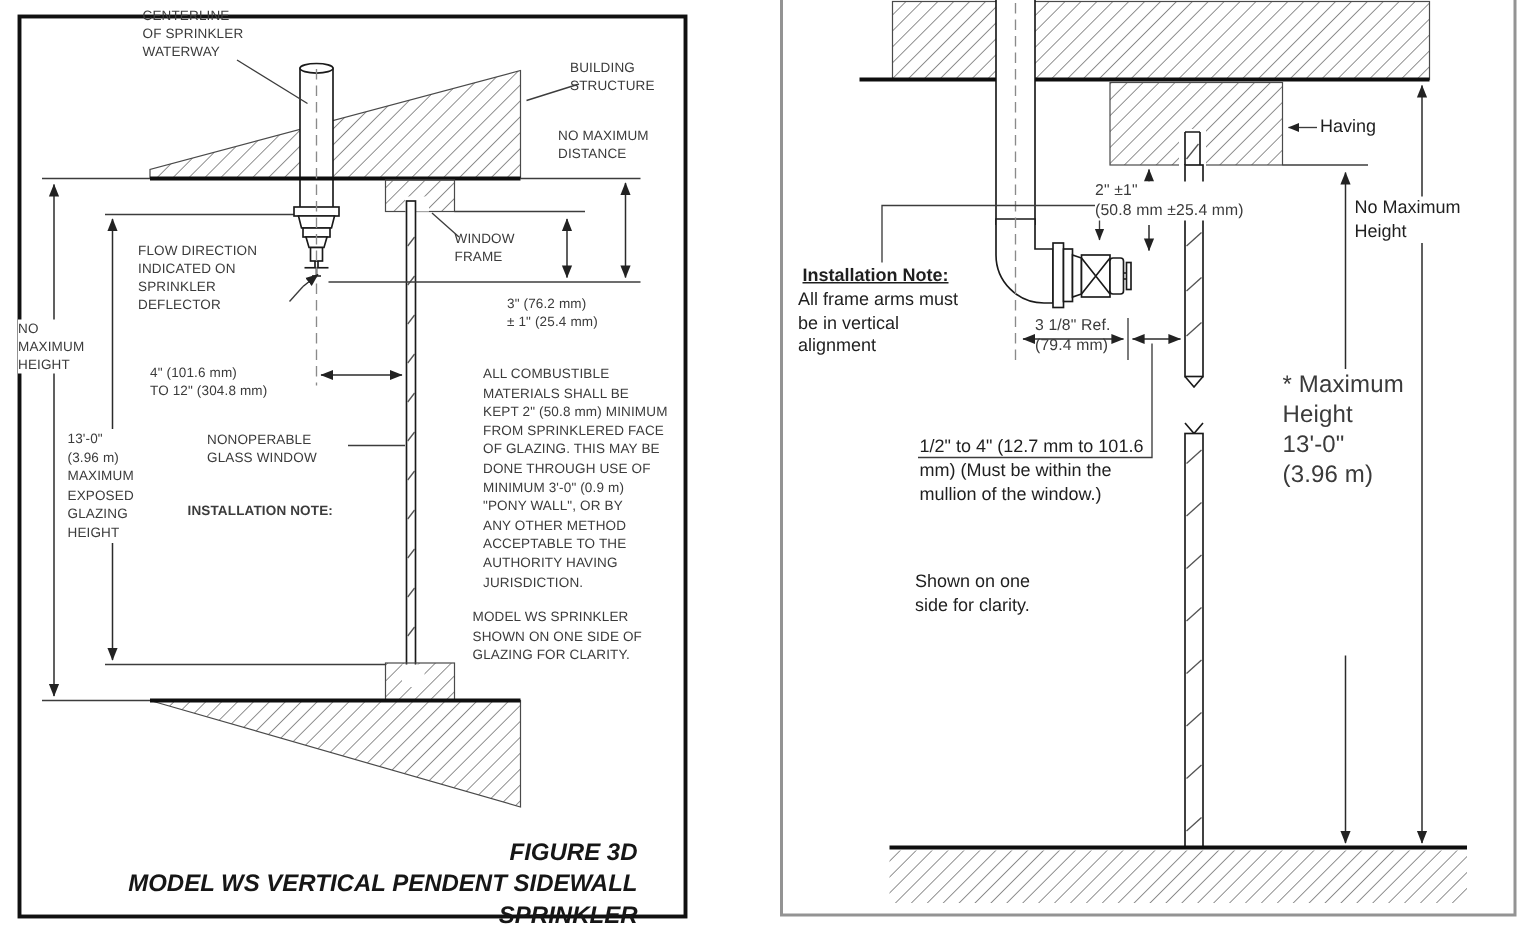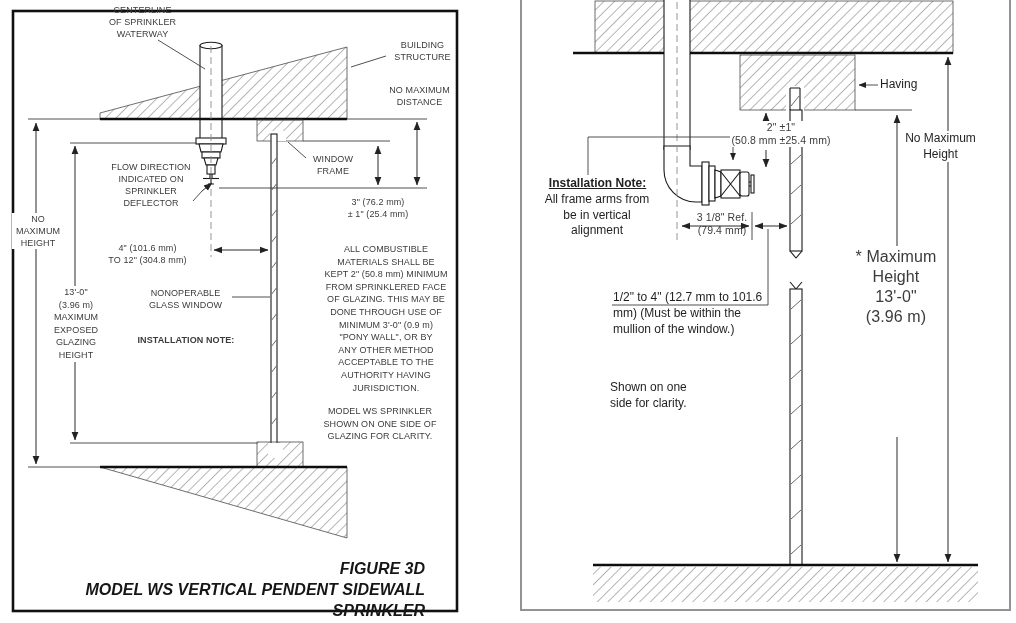--- a/index.html
+++ b/index.html
@@ -13,21 +13,21 @@
   .hl{stroke:#6b6b6b;stroke-width:1;}
   .bold{stroke:#0e0e0e;stroke-width:2.6;fill:none;}
   .thin{stroke:#3c3c3c;stroke-width:0.9;fill:none;}
   .dim{stroke:#2b2b2b;stroke-width:1;fill:none;marker-start:url(#ar);marker-end:url(#ar);}
   .dime{stroke:#2b2b2b;stroke-width:1;fill:none;marker-end:url(#ar);}
   .ldr{stroke:#3c3c3c;stroke-width:0.9;fill:none;}
   .ldre{marker-end:url(#ar);}
   .dash{stroke:#8a8a8a;stroke-width:0.9;fill:none;stroke-dasharray:7 4;}
   .gl{stroke:#555;stroke-width:0.9;}
   
-  .lbl{position:absolute;font-size:9px;line-height:1.35;color:#3b3b3b;text-align:center;
+  .lbl{position:absolute;font-size:9px;line-height:1.35;color:#3b3b3b;
        white-space:pre-line;letter-spacing:.1px;}
   .lh14{line-height:1.4;}
   .rlbl{font-size:12px;line-height:1.3;color:#1f1f1f;letter-spacing:0;}
   .sm{font-size:10.5px;line-height:1.25;}
   .b{font-weight:bold;}
   .i{font-style:italic;}
   .u{text-decoration:underline;}
   .la{text-align:left;}
   .wbg{background:#fff;}
   .cap{position:absolute;font-size:16px;line-height:1.3;font-weight:bold;font-style:italic;
@@ -223,21 +223,21 @@
 <div class="cap" style="left:40px;top:559px;width:385px">FIGURE 3D
 MODEL WS VERTICAL  PENDENT SIDEWALL SPRINKLER
 TYPICAL INSTALLATION</div>
 
 <div class="lbl rlbl" style="left:880px;top:77px;width:50px;text-align:left">Having</div>
 <div class="lbl rlbl wbg" style="left:903px;top:131px;width:75px">No Maximum
 Height</div>
 <div class="lbl sm wbg" style="left:730px;top:121px;width:102px">2" ±1"
 (50.8 mm ±25.4 mm)</div>
 <div class="lbl rlbl b u" style="left:535px;top:176px;width:125px">Installation Note:</div>
-<div class="lbl rlbl" style="left:532px;top:192px;width:130px">All frame arms from
+<div class="lbl rlbl" style="left:532px;top:192px;width:130px">All frame arms must
 be in vertical
 alignment</div>
 <div class="lbl sm" style="left:690px;top:211px;width:64px">3 1/8" Ref.
 (79.4 mm)</div>
 <div class="lbl rlbl la" style="left:613px;top:290px;width:162px">1/2" to 4" (12.7 mm to 101.6</div>
 <div class="lbl rlbl la" style="left:613px;top:306px;width:162px">mm) (Must be within   the
 mullion of the window.)</div>
 <div class="lbl rlbl la" style="left:610px;top:380px;width:105px">Shown on one
 side  for  clarity.</div>
 <div class="lbl wbg" style="left:855px;top:247px;width:82px;font-size:16px;line-height:1.25">* Maximum

